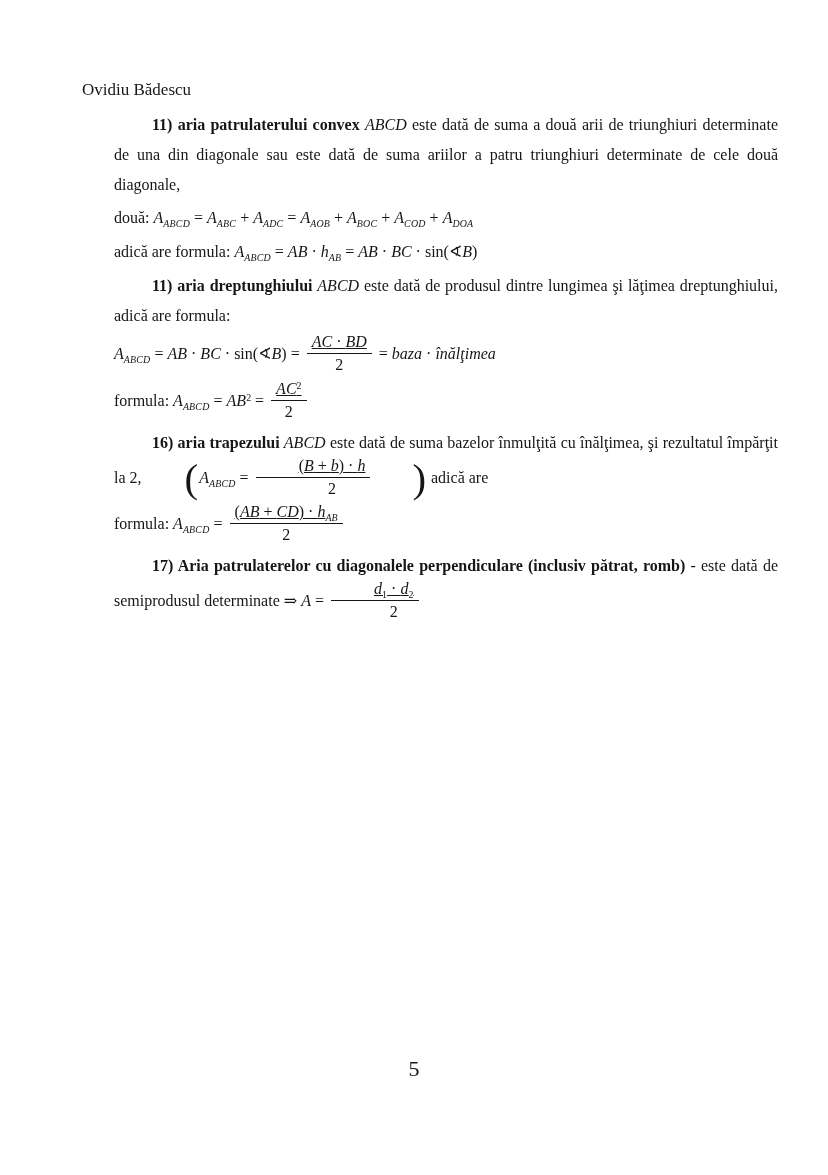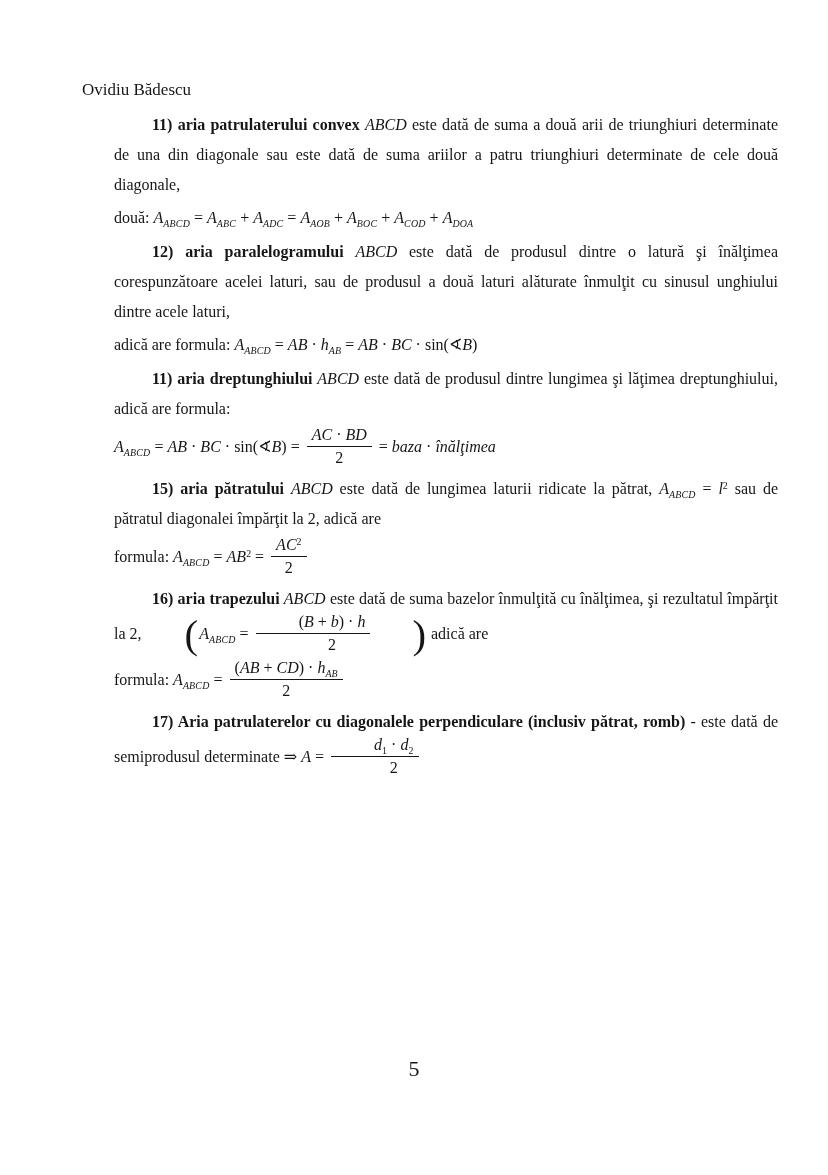--- a/index.html
+++ b/index.html
@@ -34,21 +34,21 @@
     letter-spacing:0.02em;
   }
   .formula sup{
     font-size:0.62em;line-height:0;
     vertical-align:baseline;position:relative;top:-0.5em;
   }
   .frac{
     display:inline-block;vertical-align:middle;
     text-align:center;margin:0 3px;position:relative;top:-2px;
   }
-  .fnum{display:block;border-bottom:1.4px solid #161616;padding:0 5px 1px;line-height:1.25;}
+  .fnum{display:block;border-bottom:1.4px solid #161616;padding:0 5px 1px;line-height:1.25;text-decoration:underline;}
   .fden{display:block;padding:1px 5px 0;line-height:1.25;}
   .bigp{
     display:inline-block;font-size:255%;font-weight:400;
     line-height:0;vertical-align:middle;position:relative;top:-1px;
     margin:0 1px;
   }
   .footer{
     position:absolute;left:0;top:1056px;width:828px;
     text-align:center;font-size:22px;
   }
@@ -67,47 +67,35 @@
     <p class="para">
       <b class="lead">11) aria patrulaterului convex</b>
       <i class="term">ABCD</i>
       <span>este dată de suma a două arii de triunghiuri determinate de una din diagonale sau este dată de suma ariilor a patru triunghiuri determinate de cele două diagonale,</span>
     </p>
     <p class="para noindent formula-line">
       <span>două:</span>
       <span class="formula"><span class="it">A</span><sub class="it">ABCD</sub><span> = </span><span class="it">A</span><sub class="it">ABC</sub><span> + </span><span class="it">A</span><sub class="it">ADC</sub><span> = </span><span class="it">A</span><sub class="it">AOB</sub><span> + </span><span class="it">A</span><sub class="it">BOC</sub><span> + </span><span class="it">A</span><sub class="it">COD</sub><span> + </span><span class="it">A</span><sub class="it">DOA</sub></span>
     </p>
 
-    <p class="para">
-      <b class="lead">12) aria paralelogramului</b>
-      <i class="term">ABCD</i>
-      <span>este dată de produsul dintre o latură şi înălţimea corespunzătoare acelei laturi, sau de produsul a două laturi alăturate înmulţit cu sinusul unghiului dintre acele laturi,</span>
-    </p>
     <p class="para noindent formula-line">
       <span>adică are formula:</span>
       <span class="formula"><span class="it">A</span><sub class="it">ABCD</sub><span> = </span><span class="it">AB</span><span> · </span><span class="it">h</span><sub class="it">AB</sub><span> = </span><span class="it">AB</span><span> · </span><span class="it">BC</span><span> · sin</span><span>(</span><span>∢</span><span class="it">B</span><span>)</span></span>
     </p>
 
     <p class="para">
       <b class="lead">11) aria dreptunghiului</b>
       <i class="term">ABCD</i>
       <span>este dată de produsul dintre lungimea şi lăţimea dreptunghiului, adică are formula:</span>
     </p>
 
     <p class="para noindent formula-line">
       <span class="formula"><span class="it">A</span><sub class="it">ABCD</sub><span> = </span><span class="it">AB</span><span> · </span><span class="it">BC</span><span> · sin</span><span>(</span><span>∢</span><span class="it">B</span><span>) = </span><span class="frac"><span class="fnum"><span class="it">AC</span><span> · </span><span class="it">BD</span></span><span class="fden"><span>2</span></span></span><span> = </span><span class="it">baza</span><span> · </span><span class="it">înălţimea</span></span>
     </p>
 
-    <p class="para">
-      <b class="lead">15) aria pătratului</b>
-      <i class="term">ABCD</i>
-      <span>este dată de lungimea laturii ridicate la pătrat,</span>
-      <span class="formula"><span class="it">A</span><sub class="it">ABCD</sub><span> = </span><span class="it">l</span><sup>2</sup></span>
-      <span>sau de pătratul diagonalei împărţit la 2, adică are</span>
-    </p>
     <p class="para noindent formula-line">
       <span>formula:</span>
       <span class="formula"><span class="it">A</span><sub class="it">ABCD</sub><span> = </span><span class="it">AB</span><sup>2</sup><span> = </span><span class="frac"><span class="fnum"><span class="it">AC</span><sup>2</sup></span><span class="fden"><span>2</span></span></span></span>
     </p>
 
     <p class="para">
       <b class="lead">16) aria trapezului</b>
       <i class="term">ABCD</i>
       <span>este dată de suma bazelor înmulţită cu înălţimea, şi rezultatul împărţit la 2,</span>
       <span class="formula"><span class="bigp">(</span><span class="it">A</span><sub class="it">ABCD</sub><span> = </span><span class="frac"><span class="fnum"><span>(</span><span class="it">B</span><span> + </span><span class="it">b</span><span>) · </span><span class="it">h</span></span><span class="fden"><span>2</span></span></span><span class="bigp">)</span></span>

